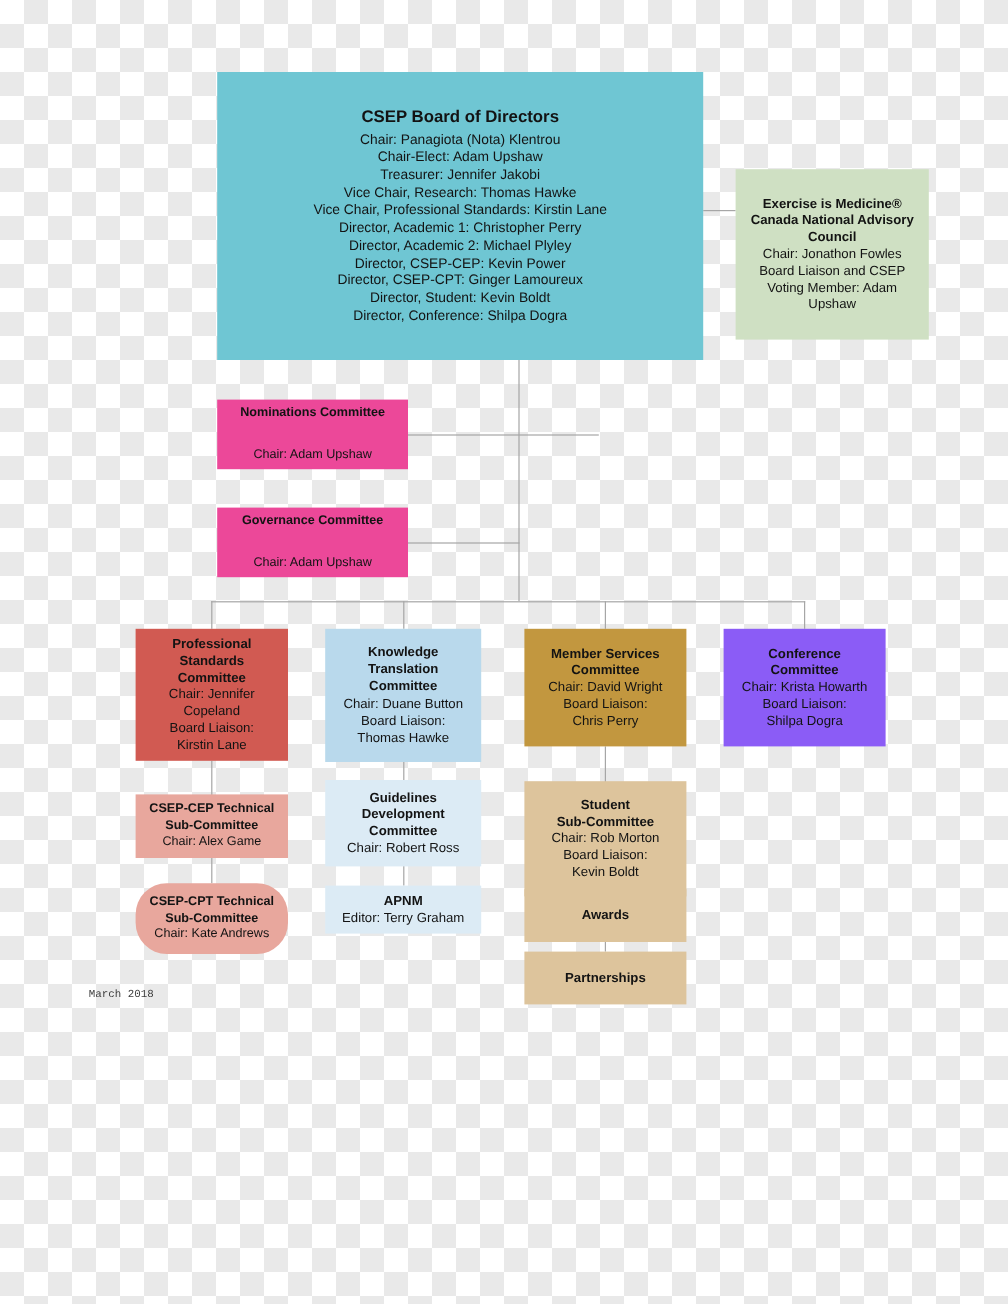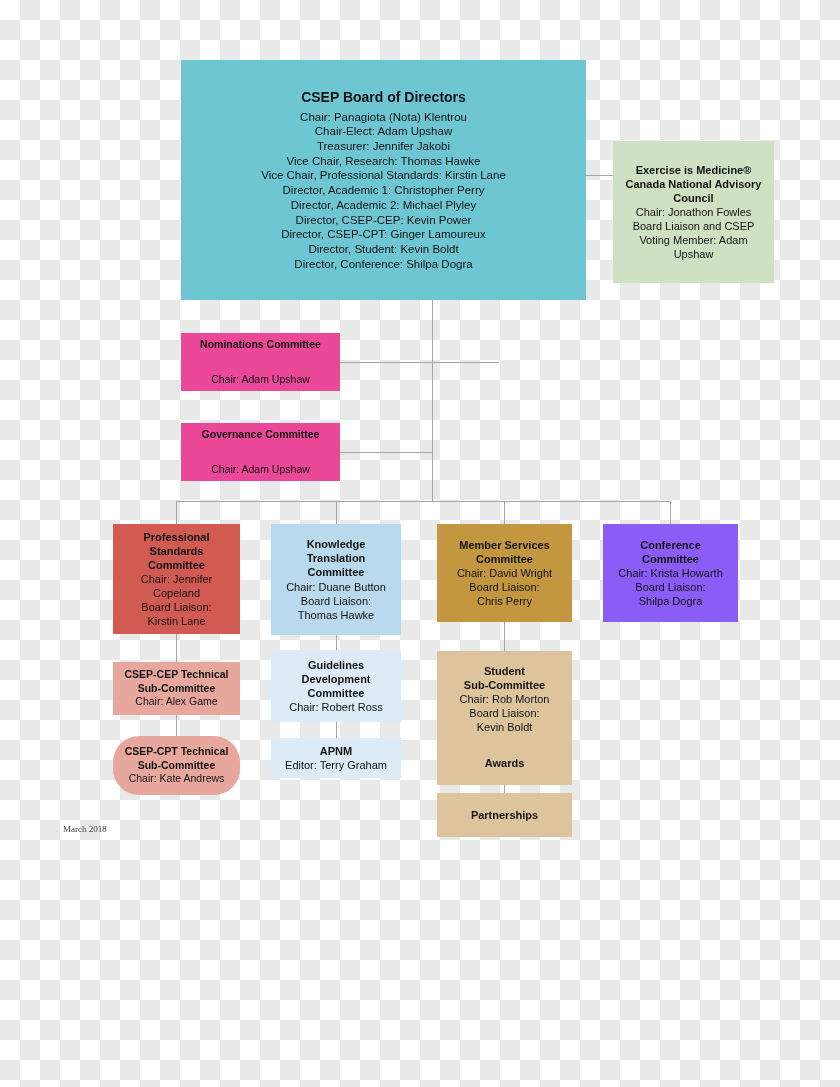--- a/index.html
+++ b/index.html
@@ -84,23 +84,23 @@
 
   #member-serv  { left:437px; top:524px; width:135px; height:98px;  font-size:11px; }
   #student-sub  { left:437px; top:631px; width:135px; height:96px;  font-size:11px;margin-top:20px; }
   #awards       { left:437px; top:741px; width:135px; height:44px;  font-size:11px; }
   #partnerships { left:437px; top:793px; width:135px; height:44px;  font-size:11px; }
 
   #conference   { left:603px; top:524px; width:135px; height:98px;  font-size:11px; }
 
   #datestamp {
     position: absolute;
-    left: 63px;
+    left: 74px;
     top: 824px;
-    font-family: Liberation Serif, serif;
+    font-family: Liberation Mono, monospace;
     font-size: 9px;
     color: #3d3d3d;
     z-index: 3;
   }
 </style>
 </head>
 <body>
 
 <div id="chart-root">
 

